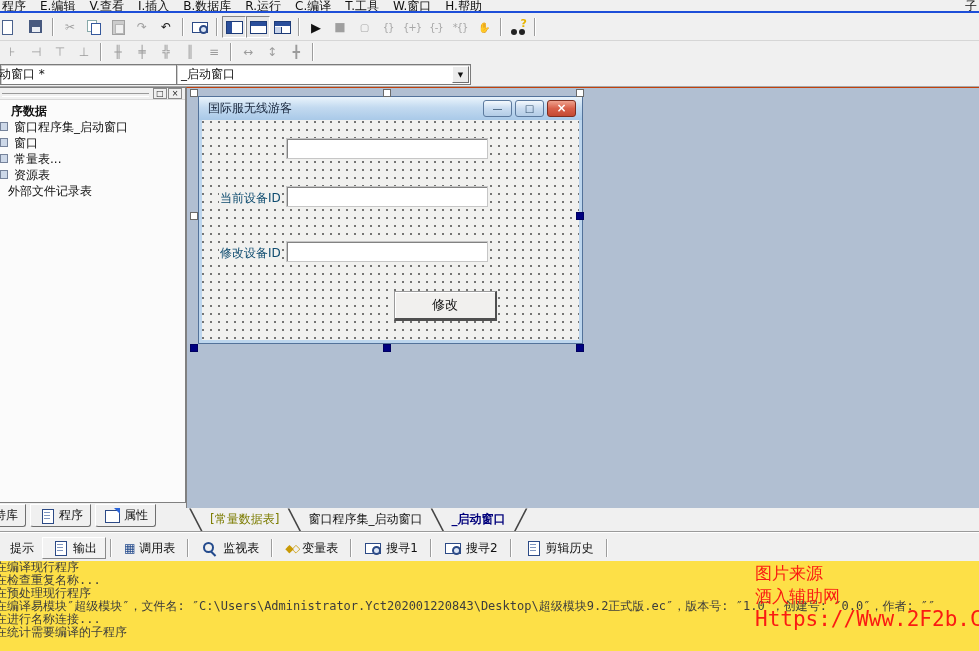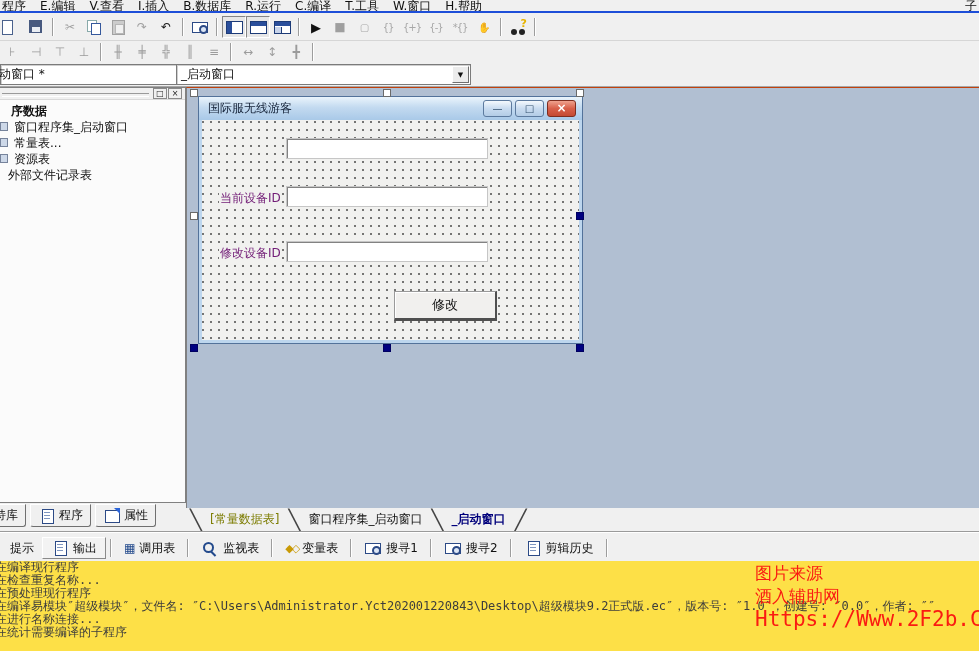--- a/index.html
+++ b/index.html
@@ -92,21 +92,21 @@
   .fbtn{ width:29px; height:17px; border-radius:3px; border:1px solid #5f7globalThis; border:1px solid #5c7a9e;
          background:linear-gradient(#f4f9fd,#c9dcf0 50%,#b3cce6); color:#274; color:#33506e;
          font-size:10px; line-height:15px; text-align:center; }
   .fbtn.close{ background:linear-gradient(#efa28e,#d8604a 50%,#c44a33); border-color:#7e2d1f; color:#fff;
                font-weight:bold; font-size:12px; }
   .fbody{ position:absolute; left:3px; right:3px; top:23px; bottom:3px; background:#f1f1ef;
           background-image:radial-gradient(circle,#6f6f6f 0.7px,transparent 0.9px);
           background-size:8px 8px; background-position:5px 6px; }
   .edit{ position:absolute; width:202px; height:21px; background:#fff; border:1px solid #c6c6c6;
          box-shadow:inset 1px 1px 0 #828282; }
-  .flabel{ position:absolute; font-size:12px; color:#701a75; background:#f1f1ef; padding:0 1px; }
+  .flabel{ position:absolute; font-size:12px; color:#0c4a6e; background:#f1f1ef; padding:0 1px; }
   .btn3d{ position:absolute; left:192px; top:171px; width:103px; height:30px; background:#f1f0ee;
           border:1px solid #9a9a9a; border-right:2px solid #4f4f4f; border-bottom:3px solid #4f4f4f;
           box-shadow:inset 1px 1px 0 #ffffff; display:flex; align-items:center; justify-content:center; font-size:13px; }
   .h{ position:absolute; width:8px; height:8px; background:#fff; border:1px solid #6a6a6a; }
   .h.navy{ background:#000080; border-color:#000060; }
 
   
   .lefttabs{ position:absolute; left:0; top:504px; width:186px; height:26px; display:flex; gap:4px; align-items:flex-start; overflow:hidden; }
   .ltab{ height:23px; display:flex; align-items:center; gap:3px; padding:0 7px; background:#f0f0f0;
          border:1px solid; border-color:#fff #6f6f6f #6f6f6f #fff; border-radius:0 0 3px 3px; }
@@ -272,20 +272,21 @@
   </div>
 
   <div class="leftpanel">
     <div class="lp-head">
       <span class="lph-btn" style="right:18px;"><span>□</span></span>
       <span class="lph-btn" style="right:3px;"><span>×</span></span>
     </div>
     <div class="tree">
       <div class="trow r0"><span class="tlabel">序数据</span></div>
       <div class="trow"><span class="t-ic"></span><span class="tlabel">窗口程序集_启动窗口</span></div>
+      <div class="trow"><span class="t-ic"></span><span class="tlabel">窗口</span></div>
       <div class="trow"><span class="t-ic"></span><span class="tlabel">常量表...</span></div>
       <div class="trow"><span class="t-ic"></span><span class="tlabel">资源表</span></div>
       <div class="trow r6"><span class="tlabel">外部文件记录表</span></div>
     </div>
   </div>
 
   <div class="designer">
     <div class="formwin">
       <div class="ftitle">
         <span>国际服无线游客</span>

